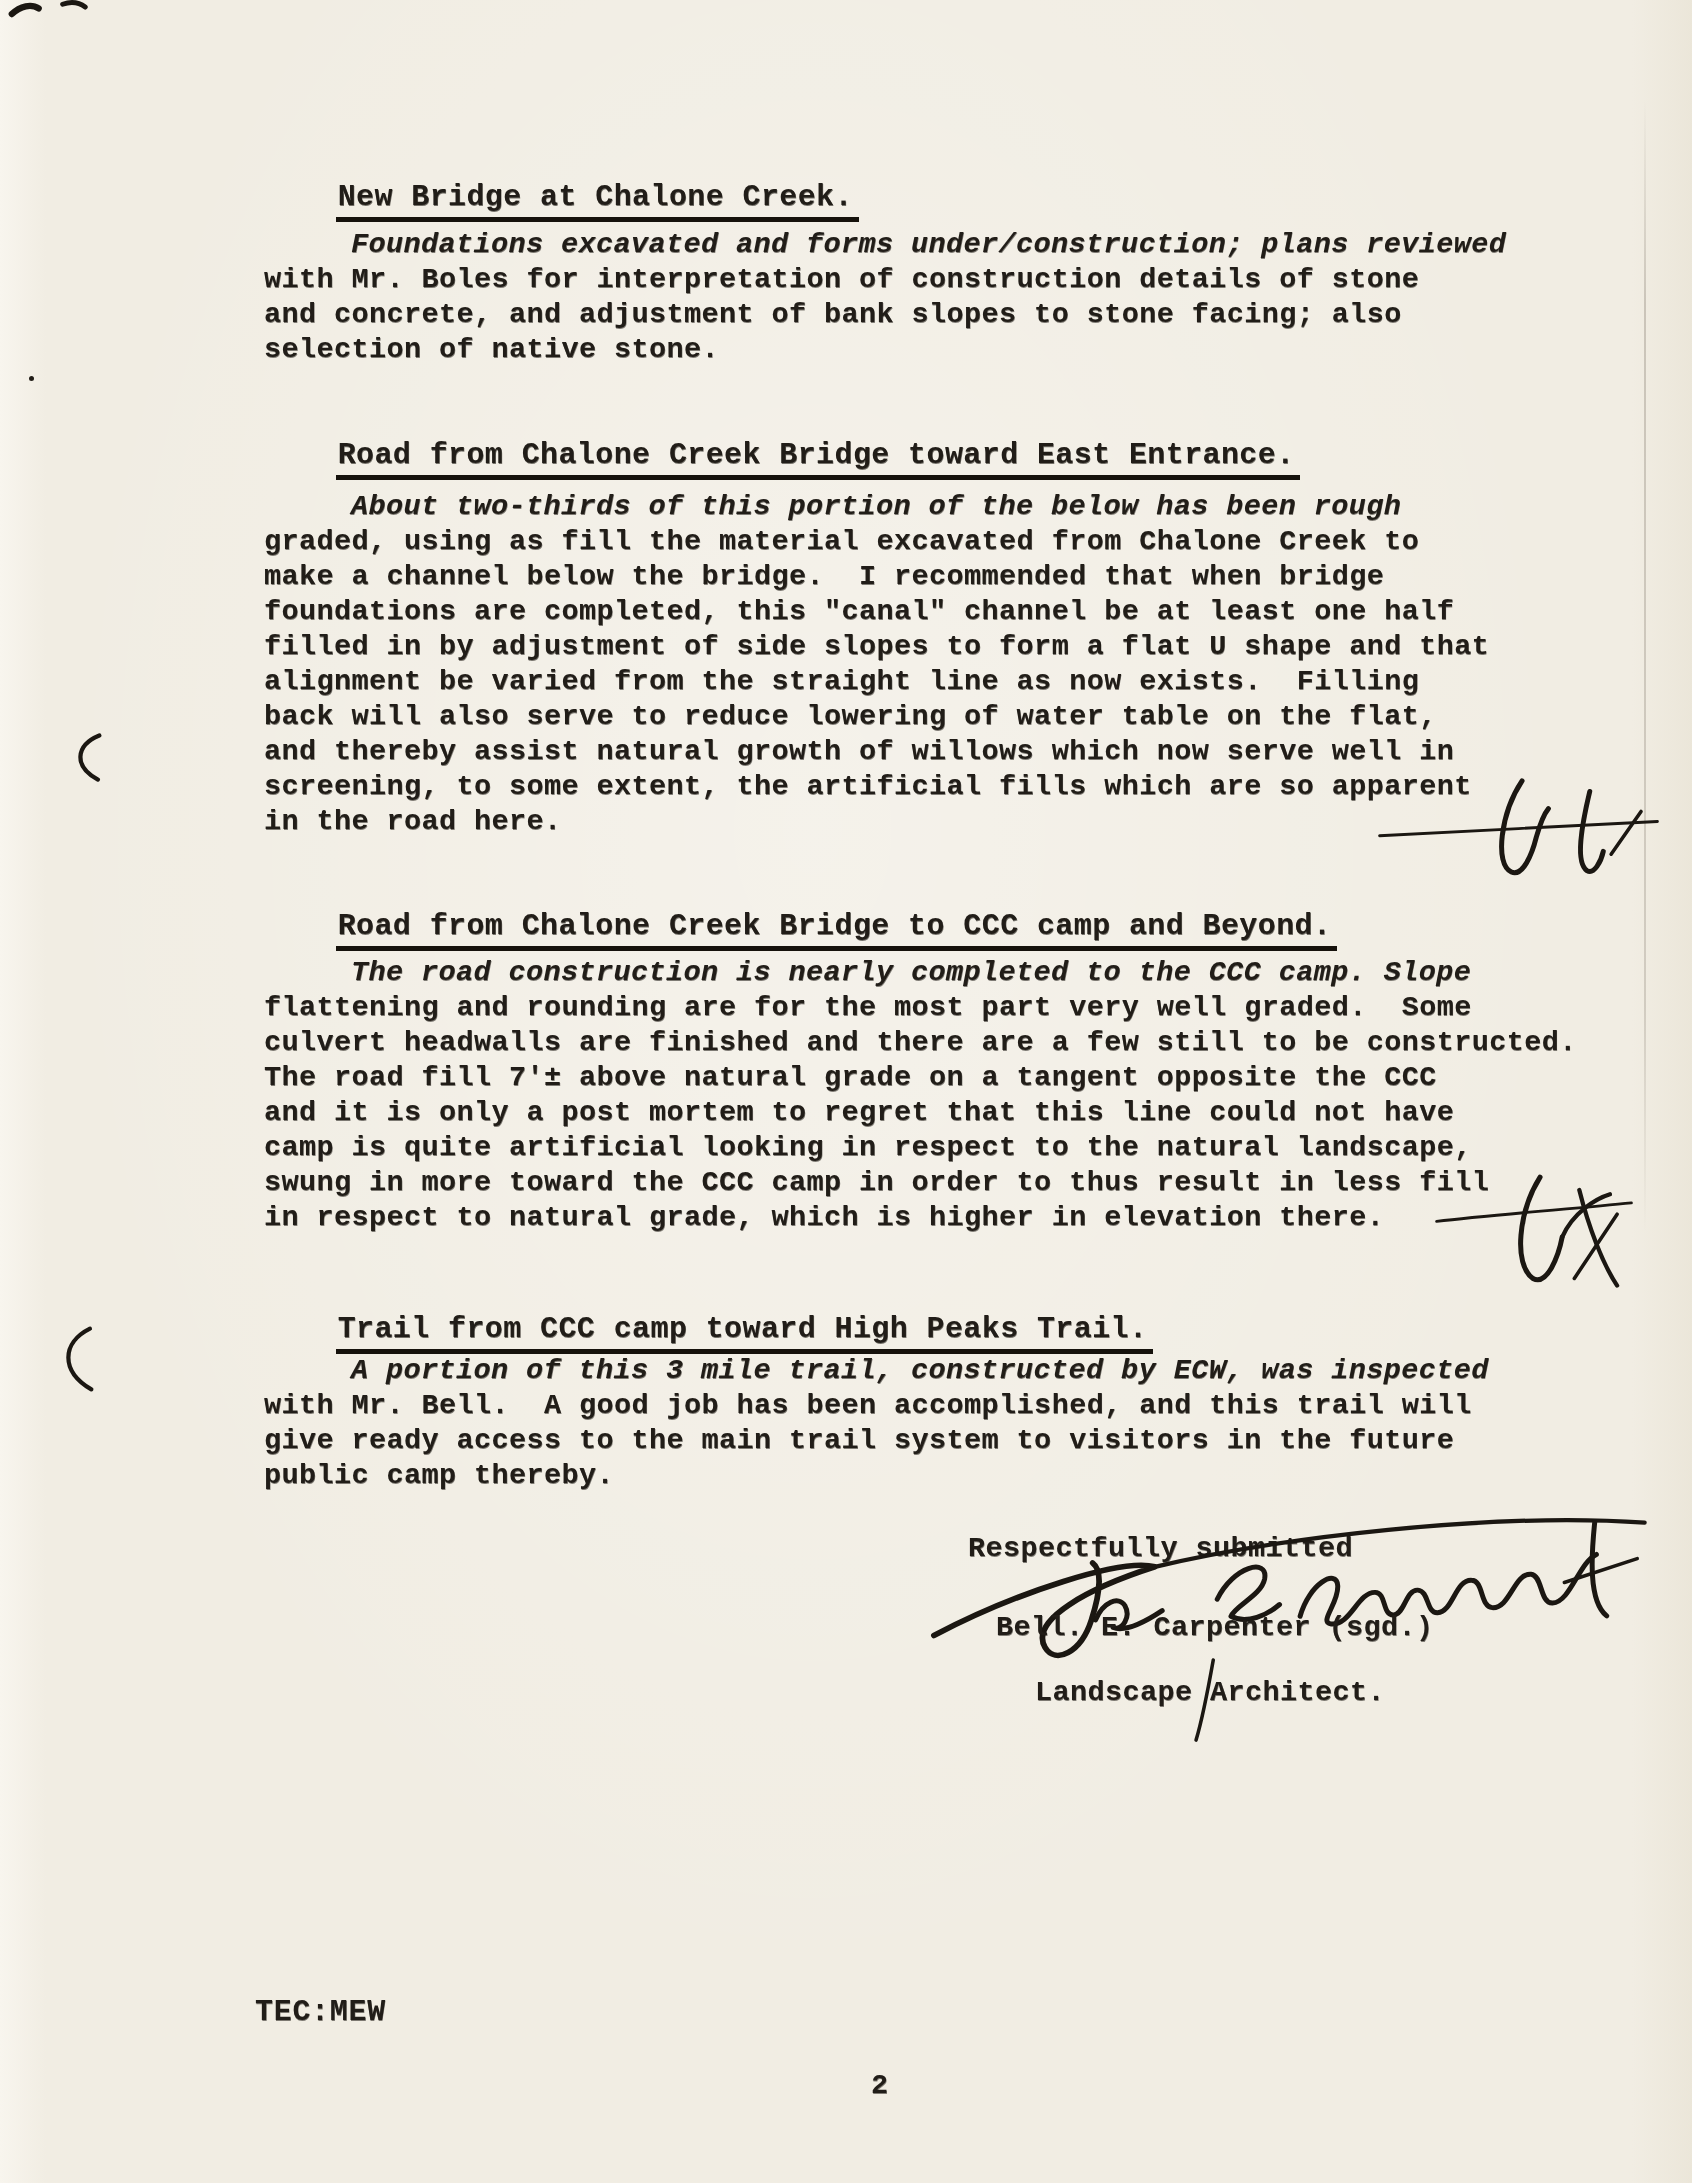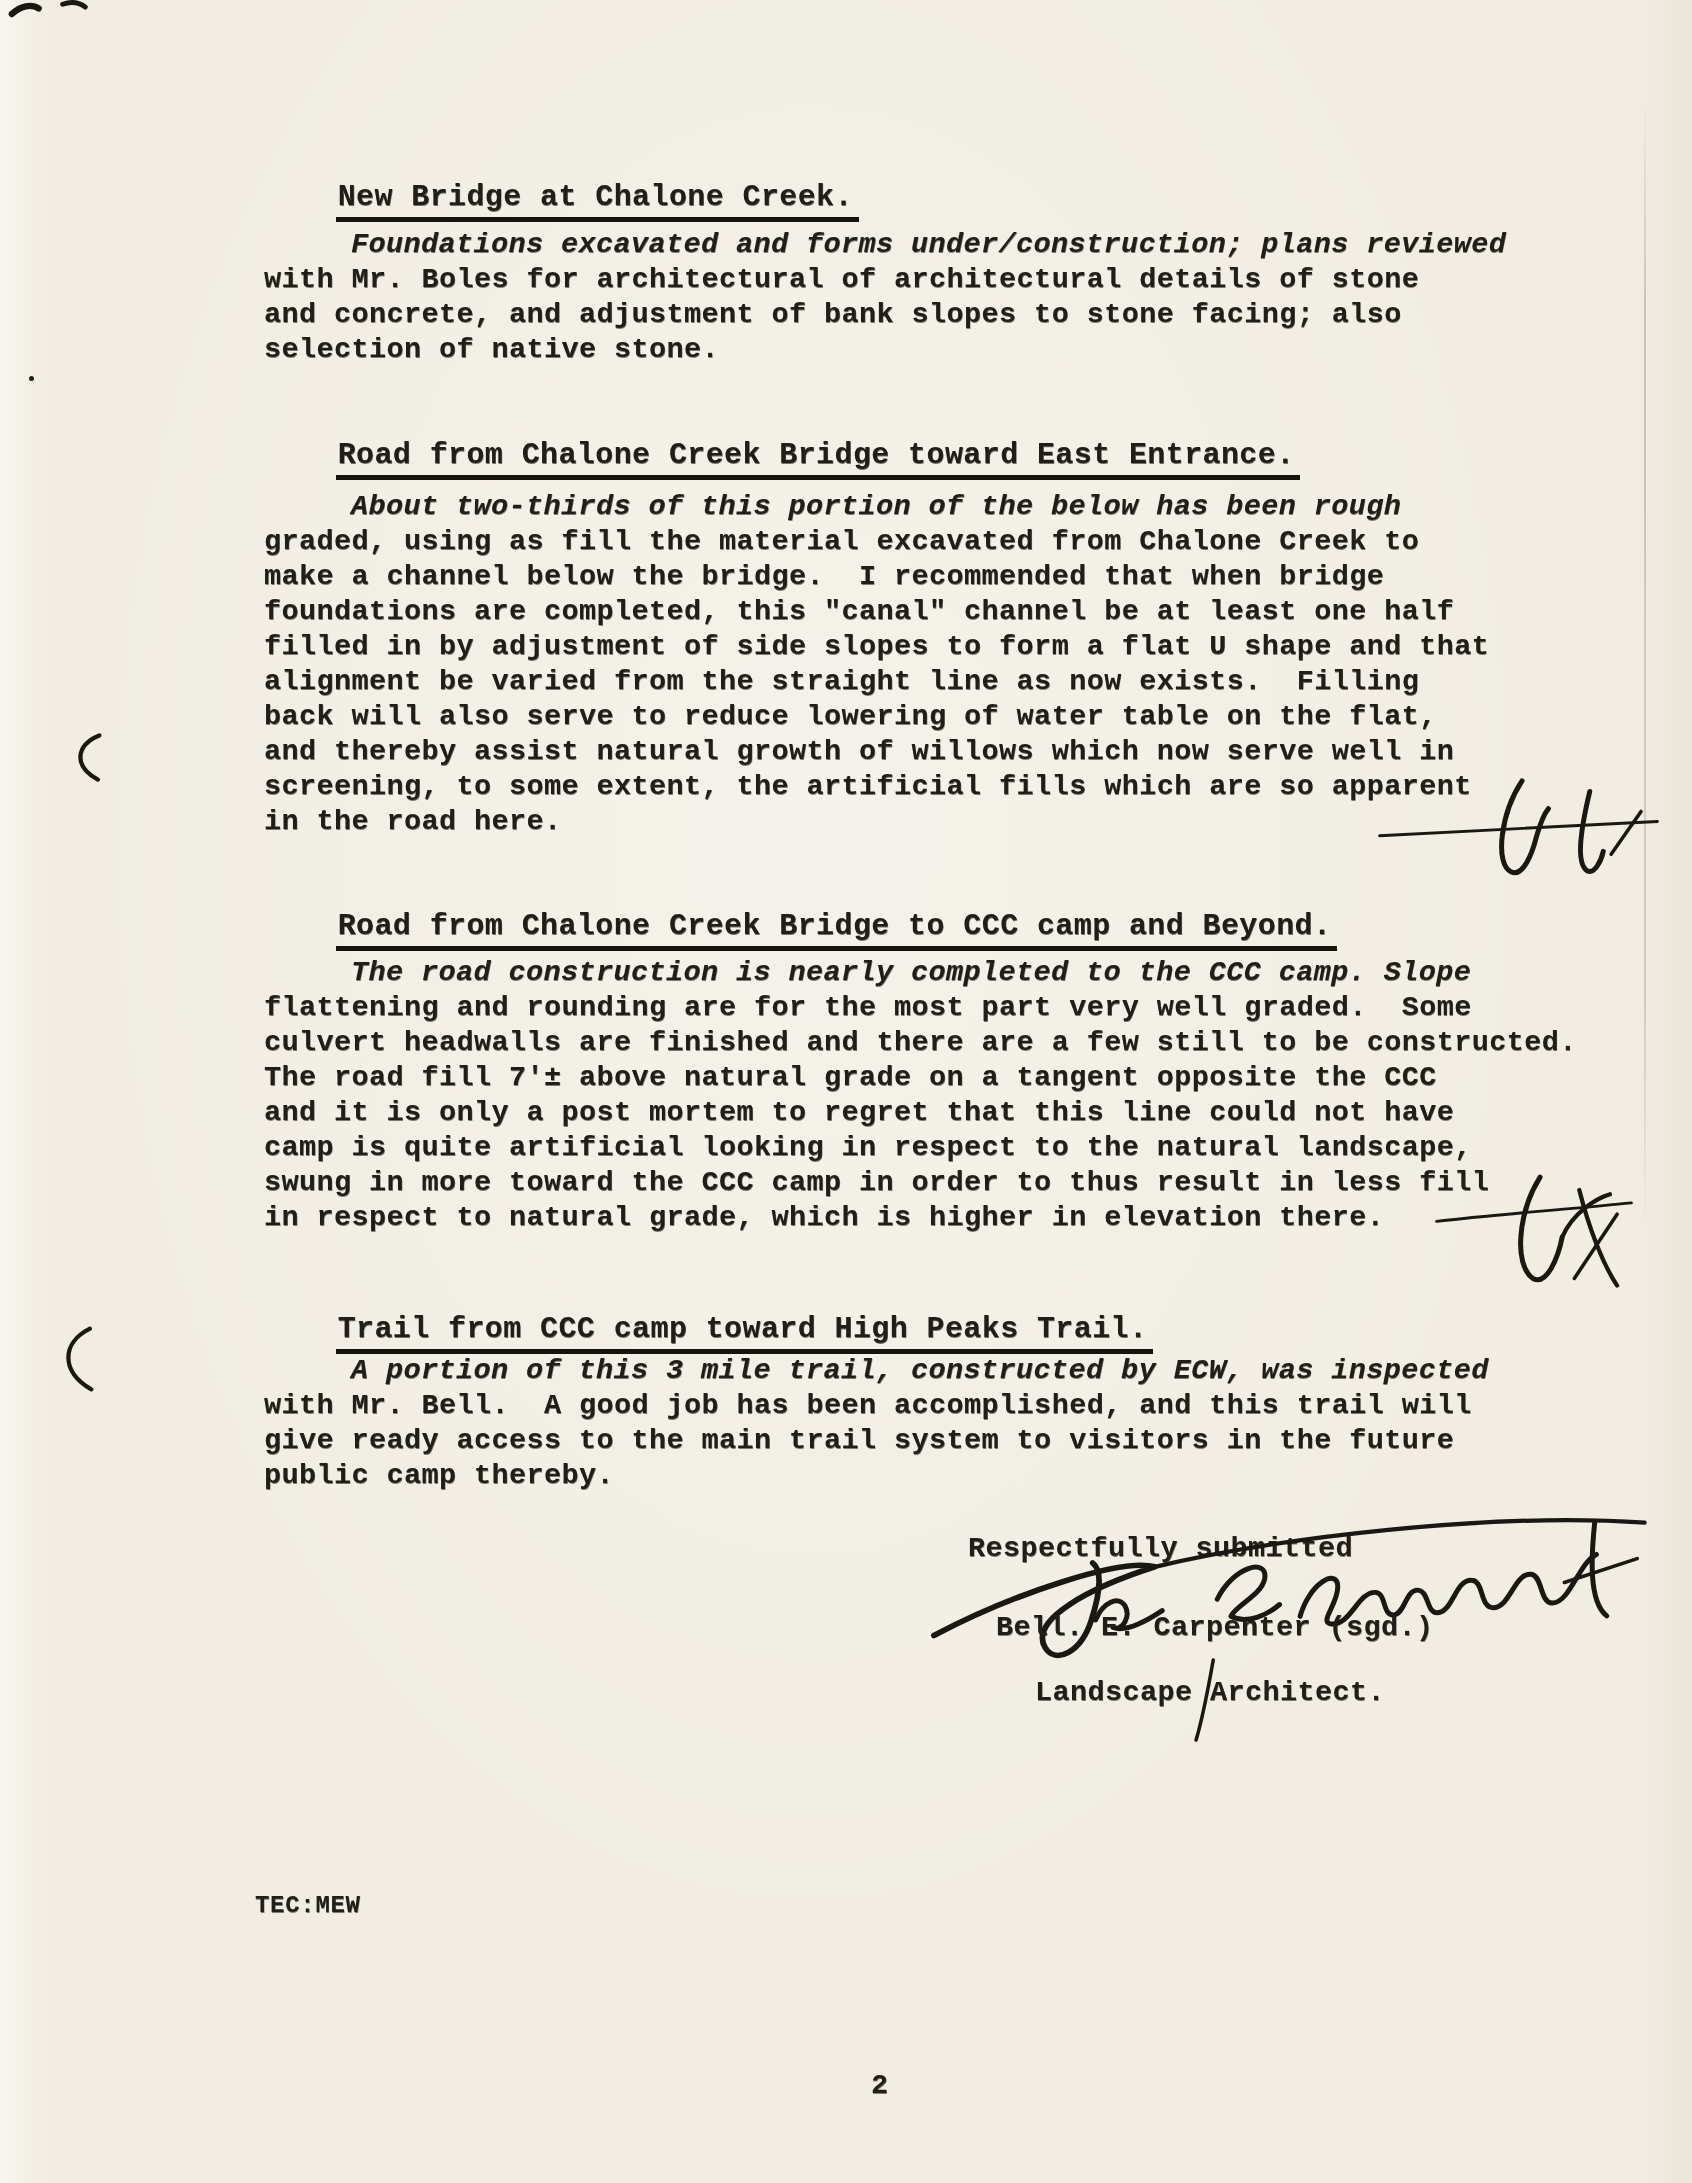--- a/index.html
+++ b/index.html
@@ -37,22 +37,22 @@
     position:absolute;font-size:28.5px;font-weight:700;white-space:pre;
     letter-spacing:0.4px;
     text-shadow:0.4px 0.5px 0.6px rgba(30,26,20,0.55);
   }
   .pagenum{
     position:absolute;top:2069px;left:871px;
     font-size:28.5px;font-weight:700;
     text-shadow:0.4px 0.5px 0.6px rgba(30,26,20,0.55);
   }
   .tec{
-    position:absolute;top:1892px;left:255px;
-    font-size:24px;font-weight:700;letter-spacing:0.7px;
+    position:absolute;top:1995px;left:255px;
+    font-size:30px;font-weight:700;letter-spacing:0.7px;
     text-shadow:0.4px 0.5px 0.6px rgba(30,26,20,0.55);
   }
   svg.ink{position:absolute;overflow:visible;}
   svg.ink path{fill:none;stroke:#1b1712;stroke-linecap:round;stroke-linejoin:round;}
   .edge-streak{
     position:absolute;left:1644px;top:100px;width:2.1px;height:1133px;
     background:linear-gradient(180deg,rgba(70,58,44,0) 0%,rgba(70,58,44,0.22) 18%,rgba(70,58,44,0.18) 80%,rgba(70,58,44,0) 100%);
   }
   .speck{position:absolute;background:#211d18;border-radius:50%;}
 </style>
@@ -75,21 +75,21 @@
     <path d="M48 2 C 8 22, 6 62, 50 88" style="stroke-width:6"></path>
   </svg>
 
   <div class="edge-streak"></div>
 
   <div class="heading" style="top:148px">
     <span>New Bridge at Chalone Creek.</span>
   </div>
   <div class="tblock" style="top:227px">
       <div class="tline indent">Foundations excavated and forms under/construction; plans reviewed</div>
-      <div class="tline">with Mr. Boles for architectural of architectural details of stone</div>
+      <div class="tline">with Mr. Boles for interpretation of construction details of stone</div>
       <div class="tline">and concrete, and adjustment of bank slopes to stone facing; also</div>
       <div class="tline">selection of native stone.</div>
     </div>
 
   <div class="heading" style="top:406px">
     <span>Road from Chalone Creek Bridge toward East Entrance.</span>
   </div>
   <div class="tblock" style="top:489px">
       <div class="tline indent">About two-thirds of this portion of the below has been rough</div>
       <div class="tline">graded, using as fill the material excavated from Chalone Creek to</div>

